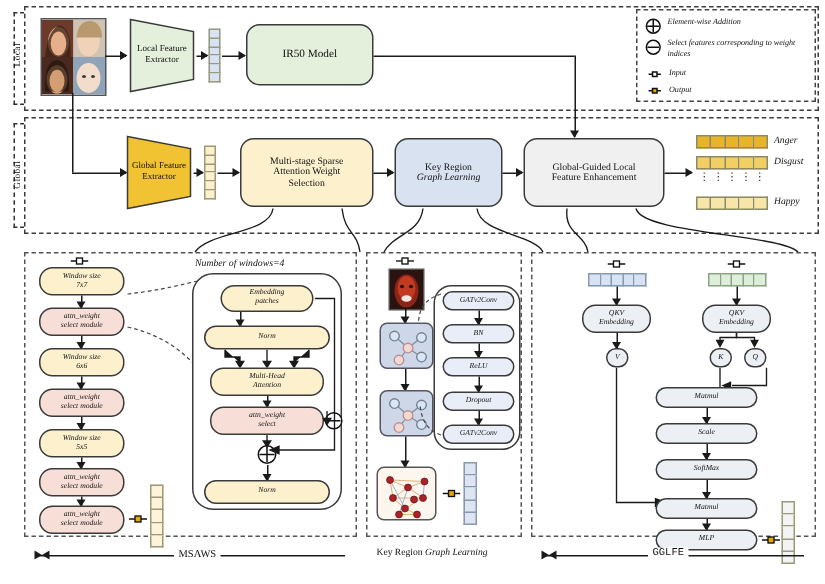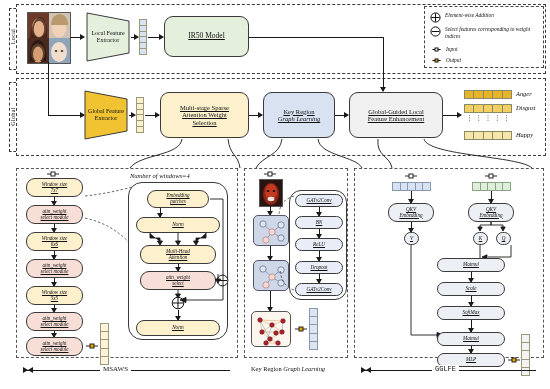--- a/index.html
+++ b/index.html
@@ -4,21 +4,21 @@
 <style>
   html,body{margin:0;padding:0;background:#fff;}
   body{width:550px;height:389px;position:relative;overflow:hidden;
        font-family:"Liberation Serif",serif;color:#111;}
   #root{position:relative;width:550px;height:389px;}
   .abs{position:absolute;box-sizing:border-box;}
 
   
   .box{display:flex;align-items:center;justify-content:center;text-align:center;
        border:1px solid #3a3a3a;border-radius:9px;line-height:1.12;}
-  .box span{display:block;text-decoration:underline;}
+  .box span{display:block;}
   .grn{background:#e4efdc;}
   .yel{background:#fdf0cd;}
   .blu{background:#d9e2f1;}
   .gry{background:#f0f0f0;}
   .pnk{background:#f7dfd7;}
   .bluL{background:#e8edf7;}
   .gryL{background:#eceff3;}
   .ital{font-style:italic;}
 
   
@@ -416,21 +416,21 @@
       <polygon points="88,95 85.5,91 90.5,91"></polygon>
     </g>
   </svg>
   <div class="ln lnv arrD" style="left:178px;top:310px;height:10px;"></div>
 
   <div class="abs box yel tiny ital" style="left:136px;top:320px;width:84px;height:16px;">
     <span>Norm</span>
   </div>
 
   <div class="ln lnh arrR arrL" style="left:24px;top:370px;width:206px;"></div>
-  <div class="botlab" style="left:100px;top:365px;">MSAWS</div>
+  <div class="botlab" style="left:116px;top:365px;">MSAWS</div>
 
   <svg class="abs" style="left:264px;top:170px;width:12px;height:8px;" viewBox="0 0 12 8">
     <line x1="0" y1="4" x2="12" y2="4" stroke="#111" stroke-width="0.9"></line>
     <rect x="4" y="2" width="4" height="4" fill="#fff" stroke="#111" stroke-width="0.9"></rect>
   </svg>
 
   <div class="faceimg" style="left:259px;top:179px;width:22px;height:26px;">
     <svg width="22" height="26" viewBox="0 0 22 26" preserveAspectRatio="none">
       <rect width="22" height="26" fill="#2b1410"></rect>
       <ellipse cx="11" cy="14" rx="8" ry="11" fill="#8e2418"></ellipse>

